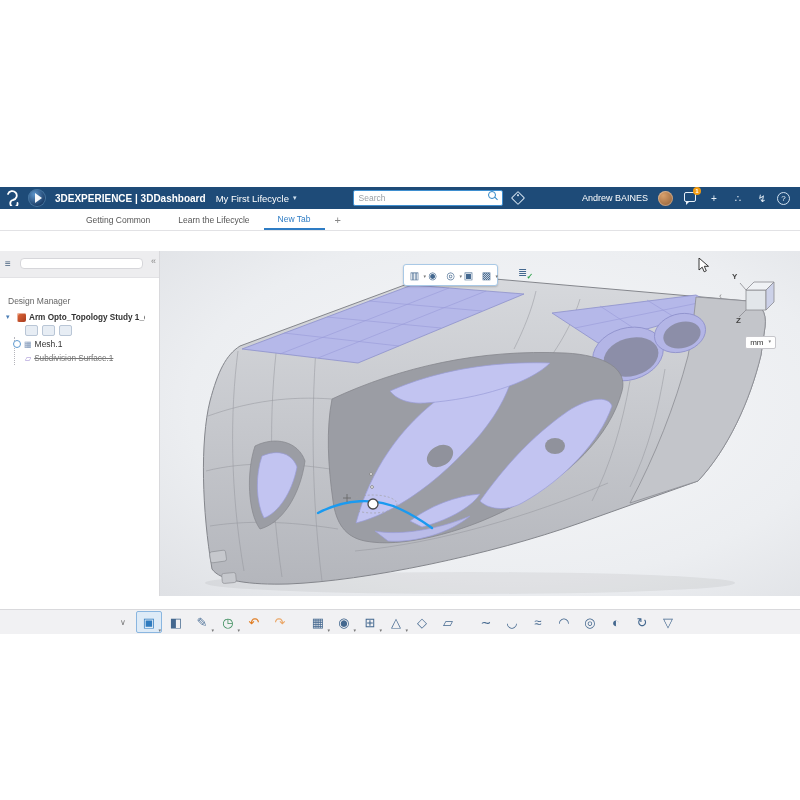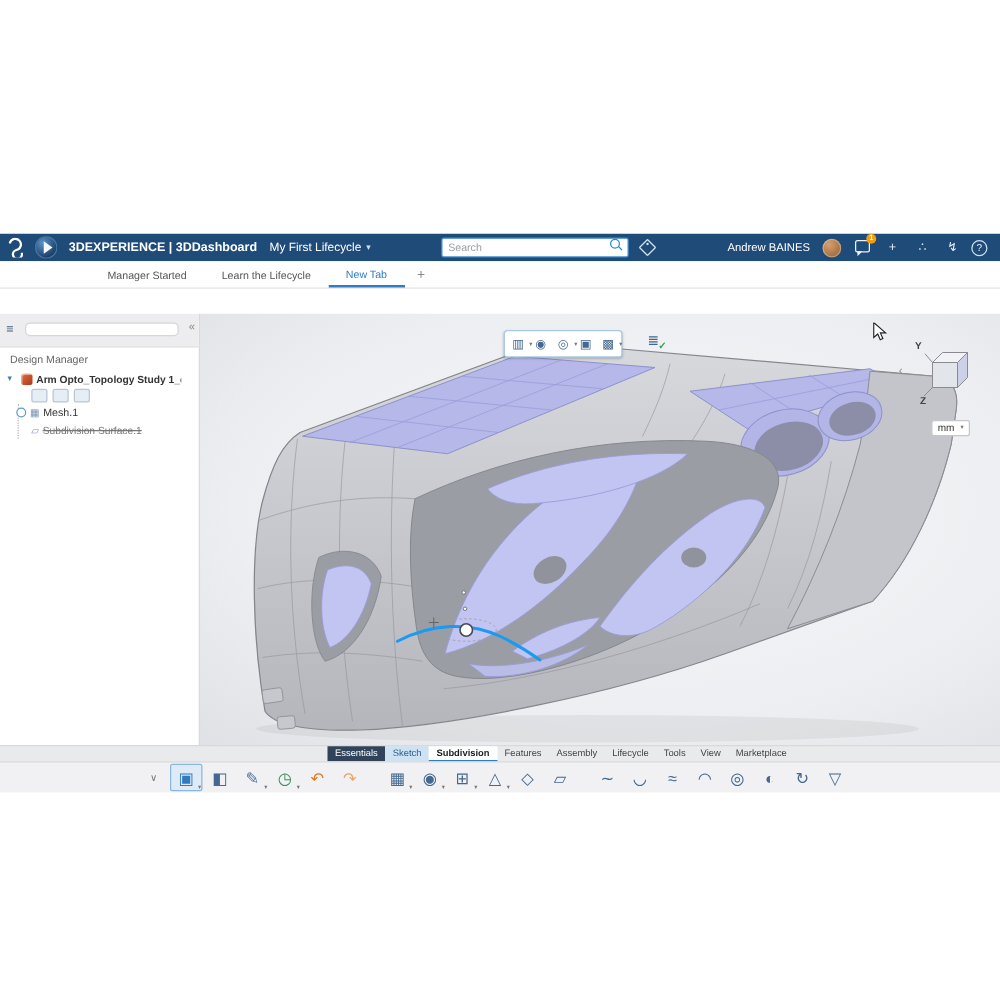--- a/index.html
+++ b/index.html
@@ -50,21 +50,21 @@
   .app-title{font-size:9px;color:#3a3a3a;margin-left:12px;}
   .win-ctrl{position:absolute;right:68px;display:flex;gap:12px;font-size:9px;color:#666;}
 
   
   .main{position:absolute;top:64px;left:0;width:800px;height:345px;}
   .panel{position:absolute;left:0;top:0;width:160px;height:100%;background:#fff;border-right:1px solid #d9d9dc;box-sizing:border-box;}
   .p-strip{position:relative;height:26px;background:#ededef;border-bottom:1px solid #e2e2e5;}
   .p-tree-ic{position:absolute;left:5px;top:7px;font-size:10px;color:#47617e;}
   .p-bar{position:absolute;left:20px;right:16px;top:7px;height:9px;background:#fff;border:1px solid #d6d6da;border-radius:4px;}
   .p-collapse{position:absolute;right:3px;top:5px;font-size:9px;color:#888;}
-  .p-title{font-size:8.5px;color:#666;padding:4px 0 4px 8px;}
+  .p-title{font-size:8.5px;color:#666;padding:18px 0 4px 8px;}
   .tree{font-size:8.5px;color:#333;}
   .trow{display:flex;align-items:center;height:14px;padding-left:6px;gap:3px;}
   .texp{font-size:7px;color:#4a7db5;width:8px;flex:none;}
   .part-ic{width:9px;height:9px;background:linear-gradient(135deg,#e06a3a,#a83b1e);border-radius:2px;flex:none;box-shadow:inset 1px 1px 0 rgba(255,255,255,.5);}
   .troot-label{font-weight:bold;white-space:nowrap;overflow:hidden;max-width:116px;font-size:8.2px;}
   .badges{display:flex;gap:4px;padding-left:25px;height:13px;align-items:center;}
   .badge-sq{width:11px;height:9px;background:#e7edf4;border:1px solid #b9c6d6;border-radius:2px;}
   .tchild{margin-left:14px;border-left:1px dotted #b5b5bb;}
   .tchild .trow{padding-left:2px;}
   .tbullet{width:6px;height:6px;border:1px solid #5f9ad0;border-radius:50%;background:#fff;margin-left:-4px;flex:none;}
@@ -135,21 +135,21 @@
         <span class="badge">1</span>
       </span>
       <span class="tb-ic">+</span>
       <span class="tb-ic">∴</span>
       <span class="tb-ic">↯</span>
       <span class="tb-ic help">?</span>
     </div>
   </div>
 
   <div class="tabbar">
-    <span class="tab">Manager Started</span>
+    <span class="tab">Getting Common</span>
     <span class="tab">Learn the Lifecycle</span>
     <span class="tab active">New Tab</span>
     <span class="tab-plus">+</span>
   </div>
 
 
   <div class="main">
 
     <div class="panel">
       <div class="p-strip">
@@ -313,31 +313,20 @@
         <span>mm</span>
         <span class="dd">▾</span>
       </span>
 
       <svg class="cursor" width="12" height="15" viewBox="0 0 12 15">
         <polygon points="1,0 1,12 4.2,9.2 6.2,13.8 8.3,12.8 6.3,8.3 10.5,8.3" fill="#ffffff" stroke="#222" stroke-width="0.9"></polygon>
       </svg>
     </div>
   </div>
 
-  <div class="bt-strip">
-    <span class="btab dark">Essentials</span>
-    <span class="btab blue">Sketch</span>
-    <span class="btab active">Subdivision</span>
-    <span class="btab">Features</span>
-    <span class="btab">Assembly</span>
-    <span class="btab">Lifecycle</span>
-    <span class="btab">Tools</span>
-    <span class="btab">View</span>
-    <span class="btab">Marketplace</span>
-  </div>
 
   <div class="abar">
     <span class="ab-exp">∨</span>
     <span class="tool sel">
       <span class="tg" style="color: rgb(47, 123, 191);">▣</span>
       <span class="dd">▾</span>
     </span>
     <span class="tool">
       <span class="tg" style="color: rgb(68, 104, 143);">◧</span>
     </span>

